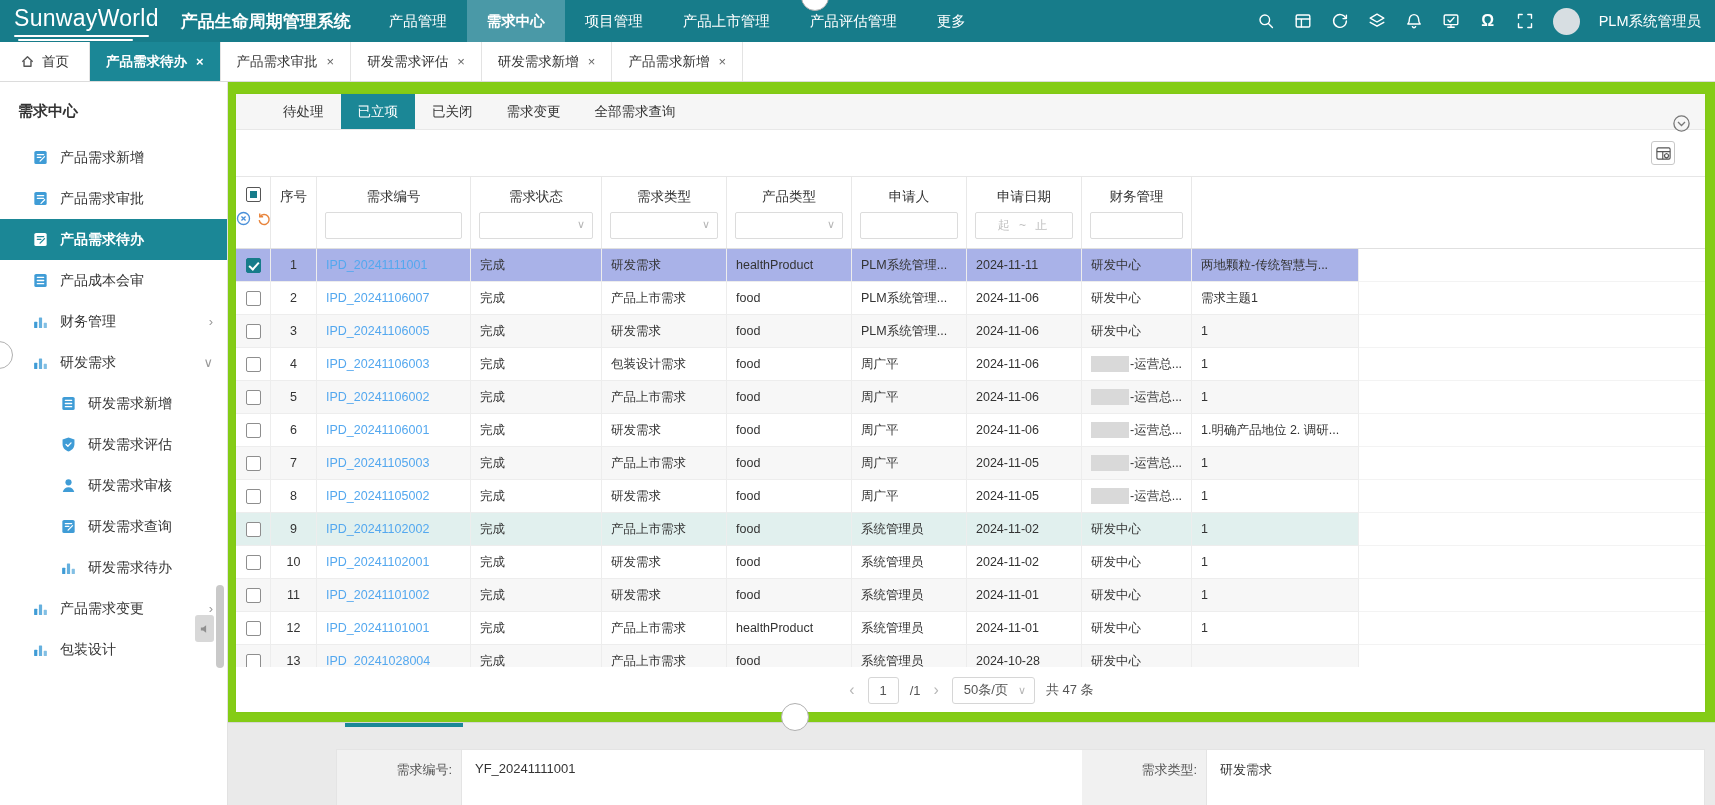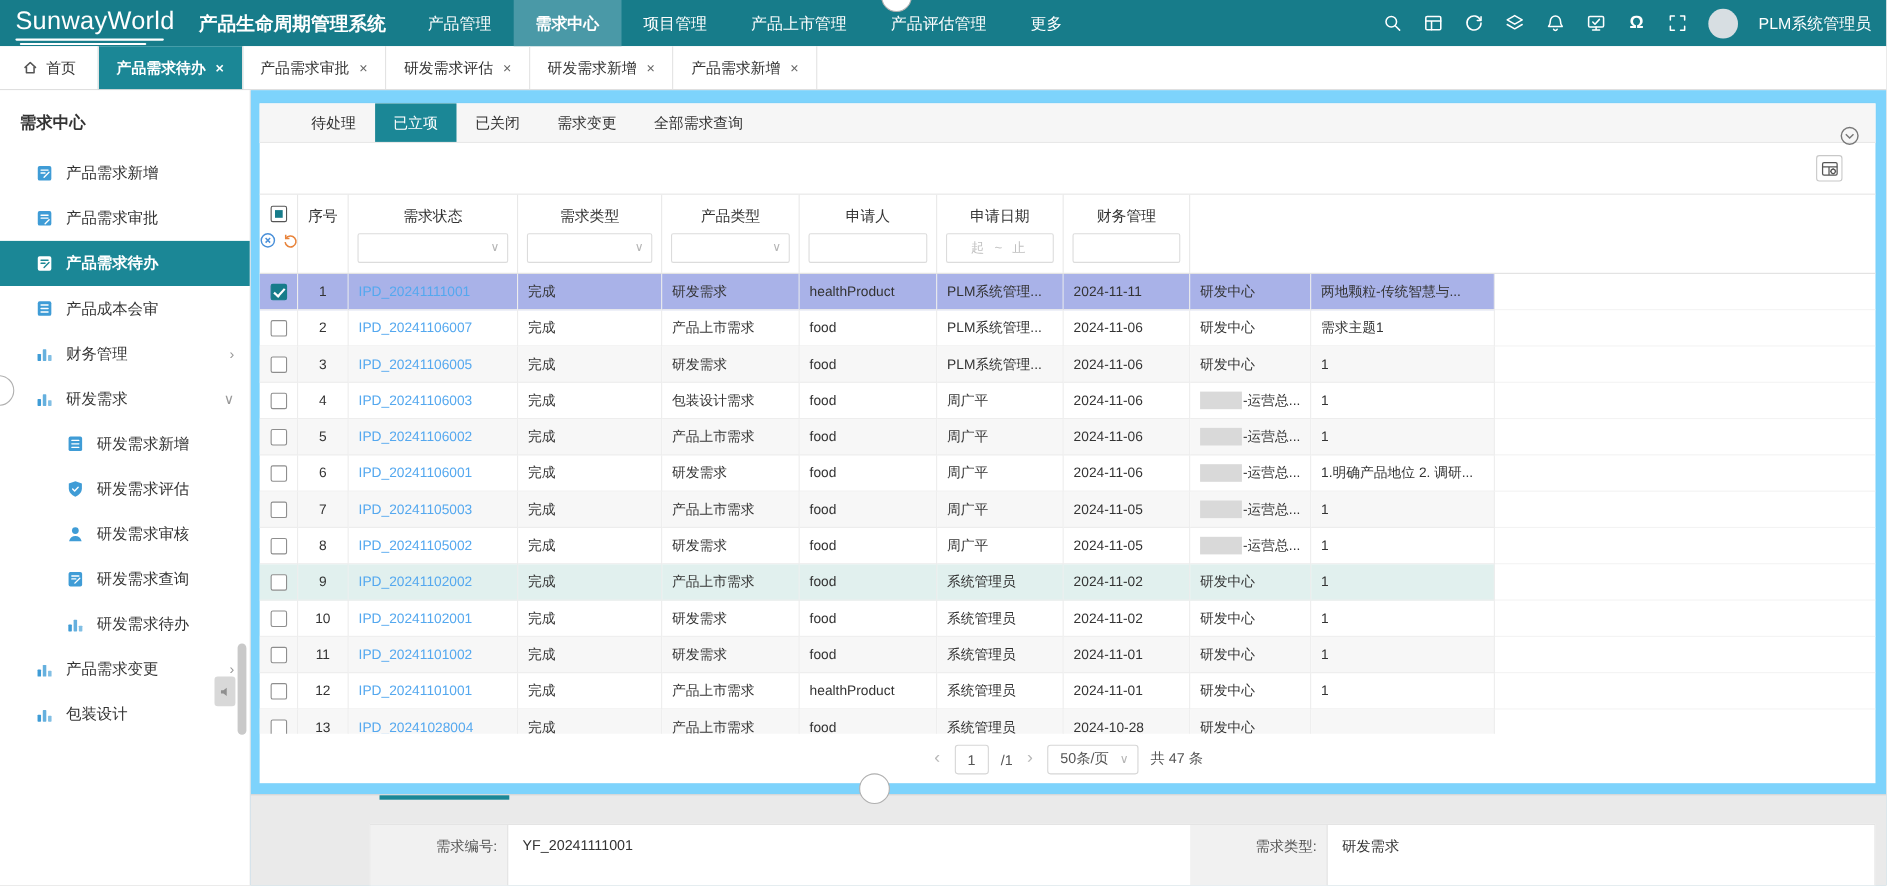--- a/index.html
+++ b/index.html
@@ -44,21 +44,21 @@
   .side-item .icon svg{width:100%;height:100%}
   .side-item .icon .ln{stroke:#fff;stroke-width:1.2;fill:none;stroke-linecap:round;stroke-linejoin:round}
   .side-item.active .icon{color:#fff}
   .side-item.active .icon .ln{stroke:#1b8796}
   .side-item .chev{margin-left:auto;color:#999;font-size:13px}
   .sb-thumb{position:absolute;right:3px;top:503px;width:8px;height:83px;background:#c9c9c9;border-radius:4px}
   .collapse-tab{position:absolute;right:13px;top:533px;width:19px;height:27px;background:#d8d8d8;border-radius:3px;display:flex;align-items:center;justify-content:center}
   .collapse-tab svg{width:12px;height:12px;fill:#8f8f8f}
 
   
-  .main{flex:1;position:relative;background:#7dd3fc}
+  .main{flex:1;position:relative;background:#84cc16}
   .card{position:absolute;left:8px;top:12px;right:10px;height:618px;background:#fff;display:flex;flex-direction:column;box-shadow:0 0 2px rgba(0,0,0,.06)}
   .view-tabs{height:36px;background:#f6f6f6;border-bottom:1px solid #e8e8e8;display:flex;align-items:stretch;padding-left:30px;position:relative;flex:none}
   .vtab{display:flex;align-items:center;padding:0 17px;font-size:13.5px;cursor:pointer;white-space:nowrap}
   .vtab.active{background:#1b8796;color:#fff;font-weight:400}
   .vt-right{position:absolute;right:14px;top:8px;width:19px;height:19px}
   .vt-right svg{width:19px;height:19px;stroke:#777;fill:none;stroke-width:1.3}
   .toolbar{height:46px;display:flex;align-items:center;justify-content:flex-end;padding-right:30px;flex:none}
   .grid-icon{width:24px;height:24px;border:1px solid #c8c8c8;border-radius:3px;display:flex;align-items:center;justify-content:center;cursor:pointer}
   .grid-icon svg{width:17px;height:17px;stroke:#555;fill:none;stroke-width:1.2}
 
@@ -362,20 +362,24 @@
                     <path d="M4.2 6.2a5.3 5.3 0 1 1-.8 3.6" fill="none" stroke="#e8833a" stroke-width="1.5"></path>
                     <path d="M4 2.6v3.6h3.6" fill="none" stroke="#e8833a" stroke-width="1.5"></path>
                   </svg></span>
               </span>
             </div>
             <div class="th">
               <div class="th-t">序号</div>
               <div class="th-f"></div>
             </div>
             <div class="th">
+              <div class="th-t">需求编号</div>
+              <div class="th-f"><input class="f-input" style=""></div>
+            </div>
+            <div class="th">
               <div class="th-t">需求状态</div>
               <div class="th-f">
                 <div class="f-select">
                   <span class="chev">∨</span>
                 </div>
               </div>
             </div>
             <div class="th">
               <div class="th-t">需求类型</div>
               <div class="th-f">

